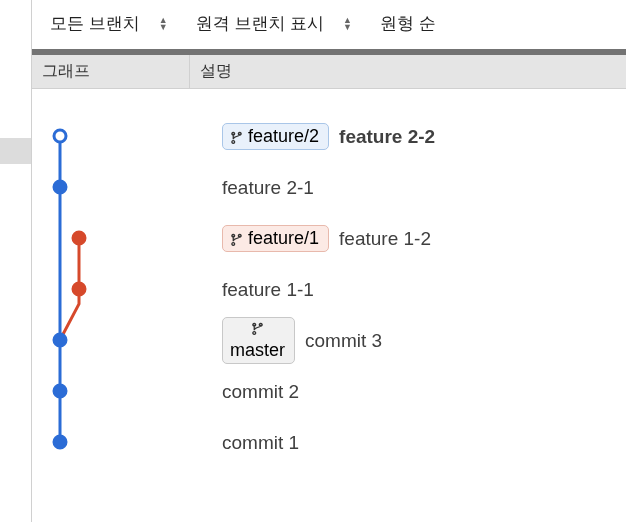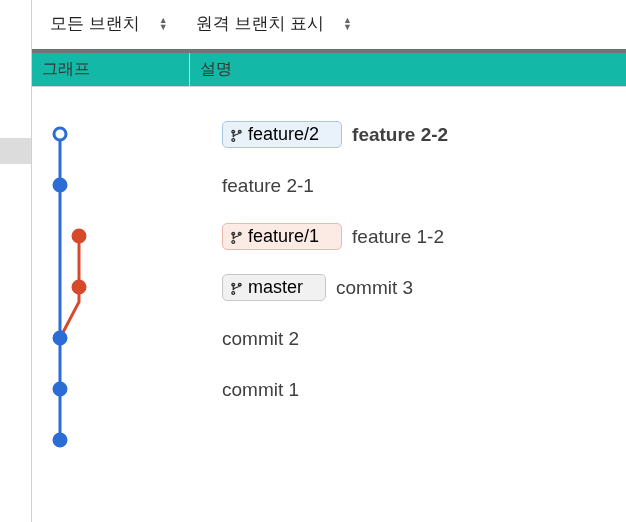--- a/index.html
+++ b/index.html
@@ -55,23 +55,23 @@
     }
     .stepper {
       display: flex;
       flex-direction: column;
       line-height: 7px;
       font-size: 9px;
       color: #666;
     }
     .headers {
       display: flex;
-      border-top: 4px solid #737373;
+      border-top: 6px solid #737373;
       border-bottom: 1px solid #d0d0d0;
-      background: #14b8a6;
+      background: #e5e5e5;
     }
     .header-cell {
       padding: 6px 10px;
       font-size: 16px;
       color: #333;
     }
     .header-graph {
       width: 158px;
       border-right: 1px solid #d0d0d0;
     }
@@ -102,35 +102,36 @@
       align-items: center;
       gap: 10px;
       font-size: 19px;
     }
     .branch-tag {
       display: inline-flex;
       align-items: center;
       gap: 5px;
       border: 1px solid;
       border-radius: 5px;
-      padding: 2px 22px 2px 7px;
+      padding: 2px 9px 2px 7px;
       font-size: 18px;
       font-weight: 400;
     }
     .branch-tag.blue {
       background: #e9f1fb;
       border-color: #a9c6e8;
     }
     .branch-tag.red {
       background: #fceae5;
       border-color: #e8b9ac;
     }
     .branch-tag.gray {
       background: #f1f1f1;
       border-color: #c8c8c8;
+      flex-direction: column;
     }
     .commit-msg {
       color: #404040;
     }
     .bold {
       font-weight: 700;
     }
     .branch-icon {
       width: 13px;
       height: 15px;
@@ -152,20 +153,23 @@
           <span>▲</span>
             <span>▼</span>
         </span>
       </div>
       <div class="toolbar-item">
         <span>원격 브랜치 표시</span>
         <span class="stepper">
           <span>▲</span>
             <span>▼</span>
         </span>
+      </div>
+      <div class="toolbar-item">
+        <span>원형 순</span>
       </div>
     </div>
     <div class="headers">
       <div class="header-cell header-graph">그래프</div>
       <div class="header-cell header-desc">설명</div>
     </div>
     <div class="content">
       <div class="graph-col">
         <svg class="graph-svg" id="graph-svg" width="190" height="420">
             <line x1="28" y1="47" x2="28" y2="353" stroke="#2b6cd6" stroke-width="3"></line>
@@ -196,20 +200,23 @@
           <div class="commit-row">
             <span class="branch-tag red">
               <svg class="branch-icon" viewBox="0 0 16 16">
                 <path fill="none" stroke="#333" stroke-width="1.6" d="M4 3 a1.7 1.7 0 1 0 0.001 0 M12 3 a1.7 1.7 0 1 0 0.001 0 M4 13 a1.7 1.7 0 1 0 0.001 0 M4 4.7 L4 11.3 M12 4.7 C12 9 4 7 4 11.3"></path>
               </svg>
               <span>feature/1</span>
             </span>
             <span class="commit-msg">feature 1-2</span>
           </div>
           <div class="commit-row">
+            <span class="commit-msg">feature 1-1</span>
+          </div>
+          <div class="commit-row">
             <span class="branch-tag gray">
               <svg class="branch-icon" viewBox="0 0 16 16">
                 <path fill="none" stroke="#333" stroke-width="1.6" d="M4 3 a1.7 1.7 0 1 0 0.001 0 M12 3 a1.7 1.7 0 1 0 0.001 0 M4 13 a1.7 1.7 0 1 0 0.001 0 M4 4.7 L4 11.3 M12 4.7 C12 9 4 7 4 11.3"></path>
               </svg>
               <span>master</span>
             </span>
             <span class="commit-msg">commit 3</span>
           </div>
           <div class="commit-row">
             <span class="commit-msg">commit 2</span>

